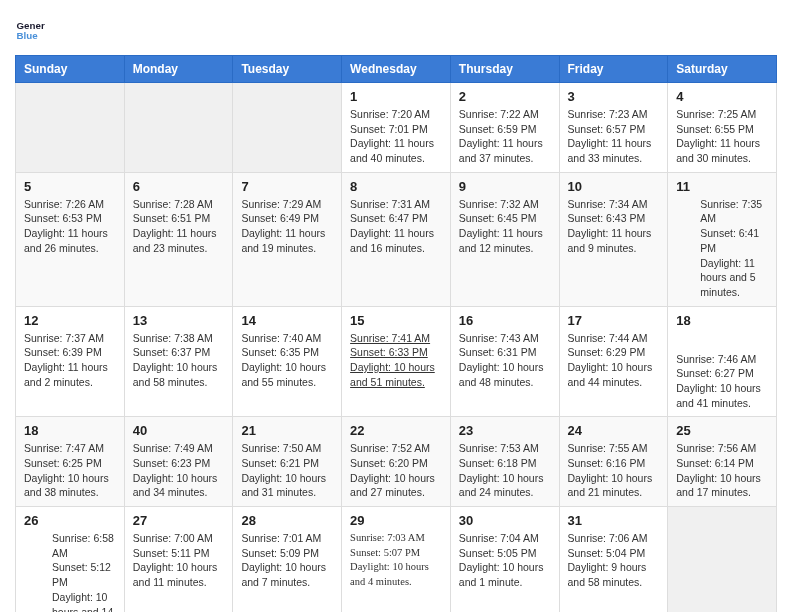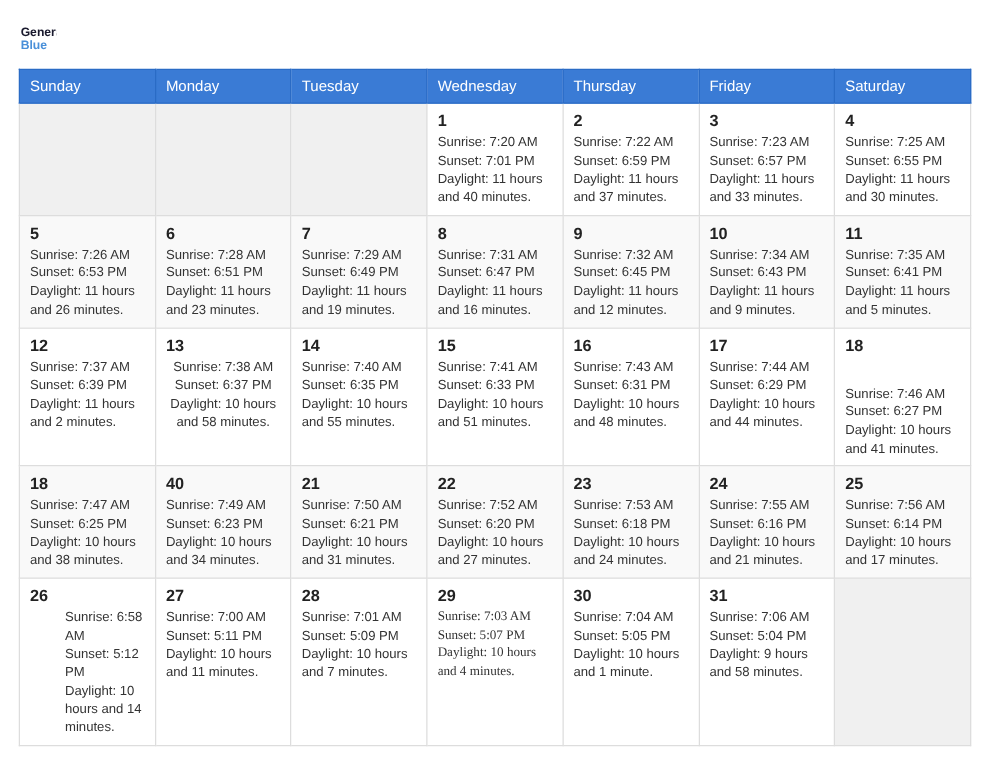--- a/index.html
+++ b/index.html
@@ -41,21 +41,21 @@
       width: 100%;
       border-collapse: collapse;
       font-size: 11px;
     }
     .calendar th {
       background-color: #3a7bd5;
       color: #fff;
       text-align: left;
       padding: 6px 8px;
       font-size: 12px;
-      font-weight: normal;
+      font-weight: bold;
       border: 1px solid #2a6bc5;
     }
     .calendar td {
       vertical-align: top;
       padding: 6px 8px;
       border: 1px solid #ddd;
       width: 108px;
       min-height: 80px;
       background: #fff;
     }
@@ -169,47 +169,47 @@
 Daylight: 11 hours and 12 minutes.</div>
         </td>
         <td>
           <div class="day-num">10</div>
           <div class="day-info" style="white-space: pre-line;">Sunrise: 7:34 AM
 Sunset: 6:43 PM
 Daylight: 11 hours and 9 minutes.</div>
         </td>
         <td>
           <div class="day-num">11</div>
-          <div class="day-info" style="white-space: pre-line;">Sunrise: 7:35 AM
+          <div class="day-info" style="white-space: pre-line; margin-left: 24px;">Sunrise: 7:35 AM
 Sunset: 6:41 PM
 Daylight: 11 hours and 5 minutes.</div>
         </td>
       </tr>
       <tr>
         <td>
           <div class="day-num">12</div>
           <div class="day-info" style="white-space: pre-line;">Sunrise: 7:37 AM
 Sunset: 6:39 PM
 Daylight: 11 hours and 2 minutes.</div>
         </td>
         <td>
           <div class="day-num">13</div>
-          <div class="day-info" style="white-space: pre-line; text-align: center;">Sunrise: 7:38 AM
+          <div class="day-info" style="white-space: pre-line;">Sunrise: 7:38 AM
 Sunset: 6:37 PM
 Daylight: 10 hours and 58 minutes.</div>
         </td>
         <td>
           <div class="day-num">14</div>
           <div class="day-info" style="white-space: pre-line;">Sunrise: 7:40 AM
 Sunset: 6:35 PM
 Daylight: 10 hours and 55 minutes.</div>
         </td>
         <td>
           <div class="day-num">15</div>
-          <div class="day-info" style="white-space: pre-line;">Sunrise: 7:41 AM
+          <div class="day-info" style="white-space: pre-line; text-decoration: underline;">Sunrise: 7:41 AM
 Sunset: 6:33 PM
 Daylight: 10 hours and 51 minutes.</div>
         </td>
         <td>
           <div class="day-num">16</div>
           <div class="day-info" style="white-space: pre-line;">Sunrise: 7:43 AM
 Sunset: 6:31 PM
 Daylight: 10 hours and 48 minutes.</div>
         </td>
         <td>

